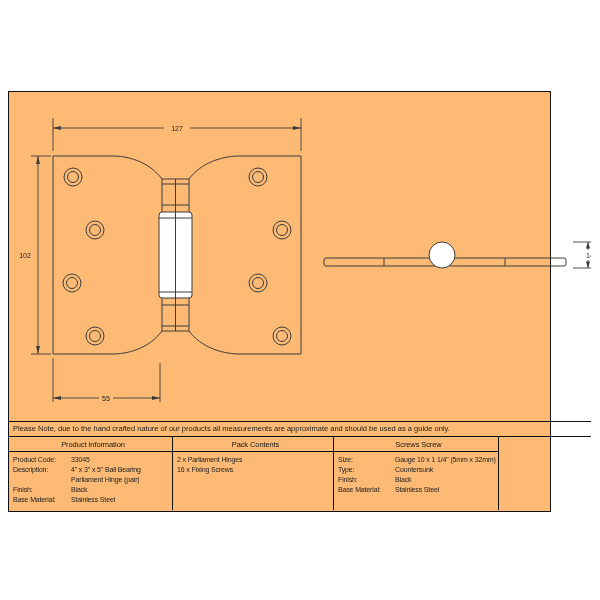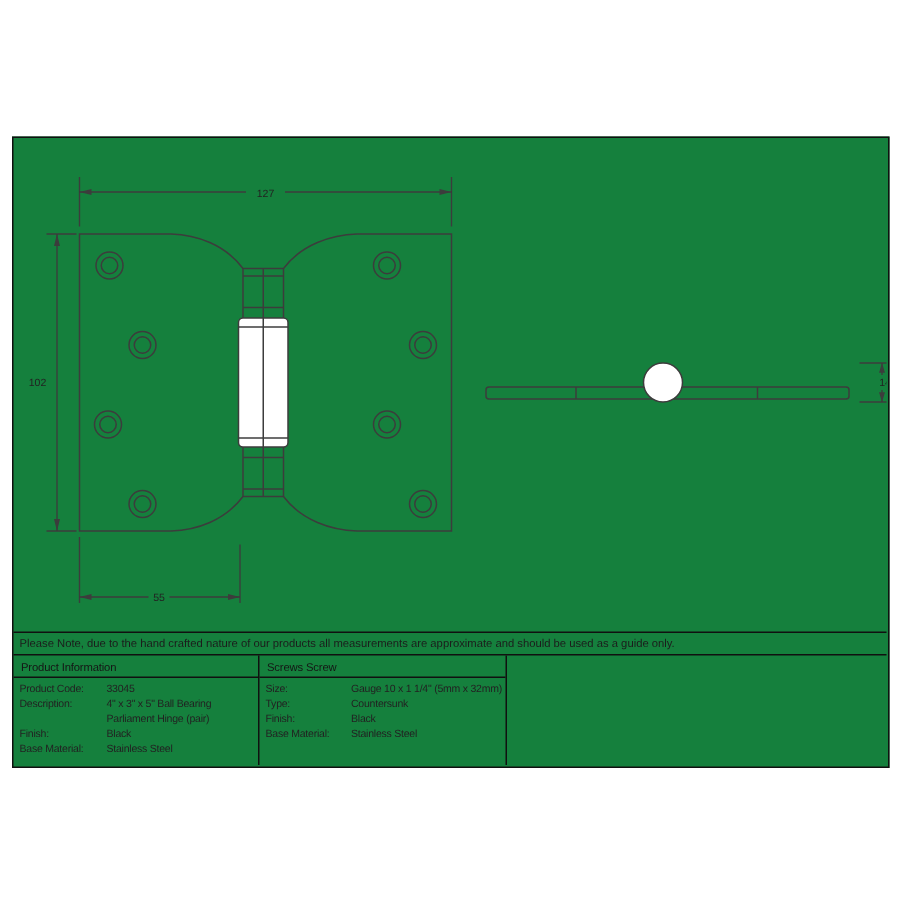--- a/index.html
+++ b/index.html
@@ -1,27 +1,27 @@
 <!DOCTYPE html>
 <html><head>
 <meta charset="utf-8">
 <style>
   * { margin:0; padding:0; box-sizing:border-box; }
   html,body { width:600px; height:600px; background:#ffffff; font-family:"Liberation Sans", sans-serif; }
   .page { position:relative; width:600px; height:600px; background:#fff; overflow:hidden; }
-  .frame { position:absolute; left:8px; top:91px; width:585px; height:421px; border:1.5px solid #101010; background:#15803d; }
+  .frame { position:absolute; left:8px; top:91px; width:543px; height:421px; border:1.5px solid #101010; background:#fdba74; }
   .drawing-svg { position:absolute; left:0; top:0; width:582px; height:329px; display:block; }
   .note-bar { position:absolute; left:0; top:329px; width:582px; height:16px; border-top:1.4px solid #101010; border-bottom:1.4px solid #101010; font-size:7.5px; color:#1c1c1c; line-height:13px; padding-left:4px; }
   .spec-table { position:absolute; left:0; top:345px; width:582px; height:73px; display:flex; }
   .col { height:100%; }
   .col-1 { width:164px; border-right:1.4px solid #101010; }
   .col-2 { width:161px; border-right:1.4px solid #101010; }
   .col-3 { width:165px; border-right:1.4px solid #101010; }
   .col-logo { width:91px; display:flex; align-items:center; justify-content:center; }
-  .col-header { height:15px; border-bottom:1.4px solid #101010; font-size:7.5px; color:#151515; line-height:15px; padding-left:5px; letter-spacing:-0.1px; }
+  .col-header { height:15px; border-bottom:1.4px solid #101010; font-size:7.5px; color:#151515; line-height:15px; padding-left:5px; letter-spacing:-0.1px;text-align:center; }
   .col-body { padding:3px 2px 0 4px; font-size:7px; color:#222; letter-spacing:-0.15px; }
   .kv-row { display:flex; line-height:10px; }
   .kv-label { width:58px; flex:0 0 58px; }
   .kv-value { flex:1; }
   .nowrap { white-space:nowrap; }
   .pc-line { line-height:10px; }
   
   .logo { position:relative; width:82px; height:40px; }
   .logo-fromthe { position:absolute; left:29px; top:3px; font-size:6px; color:#111; font-family:"Liberation Serif", serif; }
   .logo-nvil { position:absolute; left:26px; top:2px; font-size:21px; line-height:24px; color:#0b0b0b; font-family:"Liberation Serif", serif; letter-spacing:0.5px; }
@@ -156,20 +156,27 @@
             <span class="kv-label">Finish:</span>
             <span class="kv-value">Black</span>
           </div>
           <div class="kv-row">
             <span class="kv-label">Base Material:</span>
             <span class="kv-value">Stainless Steel</span>
           </div>
         </div>
       </div>
 
+      <div class="col col-2">
+        <div class="col-header">Pack Contents</div>
+        <div class="col-body">
+          <div class="pc-line">2 x Parliament Hinges</div>
+          <div class="pc-line">16 x Fixing Screws</div>
+        </div>
+      </div>
 
       <div class="col col-3">
         <div class="col-header">Screws Screw</div>
         <div class="col-body">
           <div class="kv-row">
             <span class="kv-label" style="flex-basis:57px;width:57px">Size:</span>
             <span class="kv-value nowrap">Gauge 10 x 1 1/4" (5mm x 32mm)</span>
           </div>
           <div class="kv-row">
             <span class="kv-label" style="flex-basis:57px;width:57px">Type:</span>

